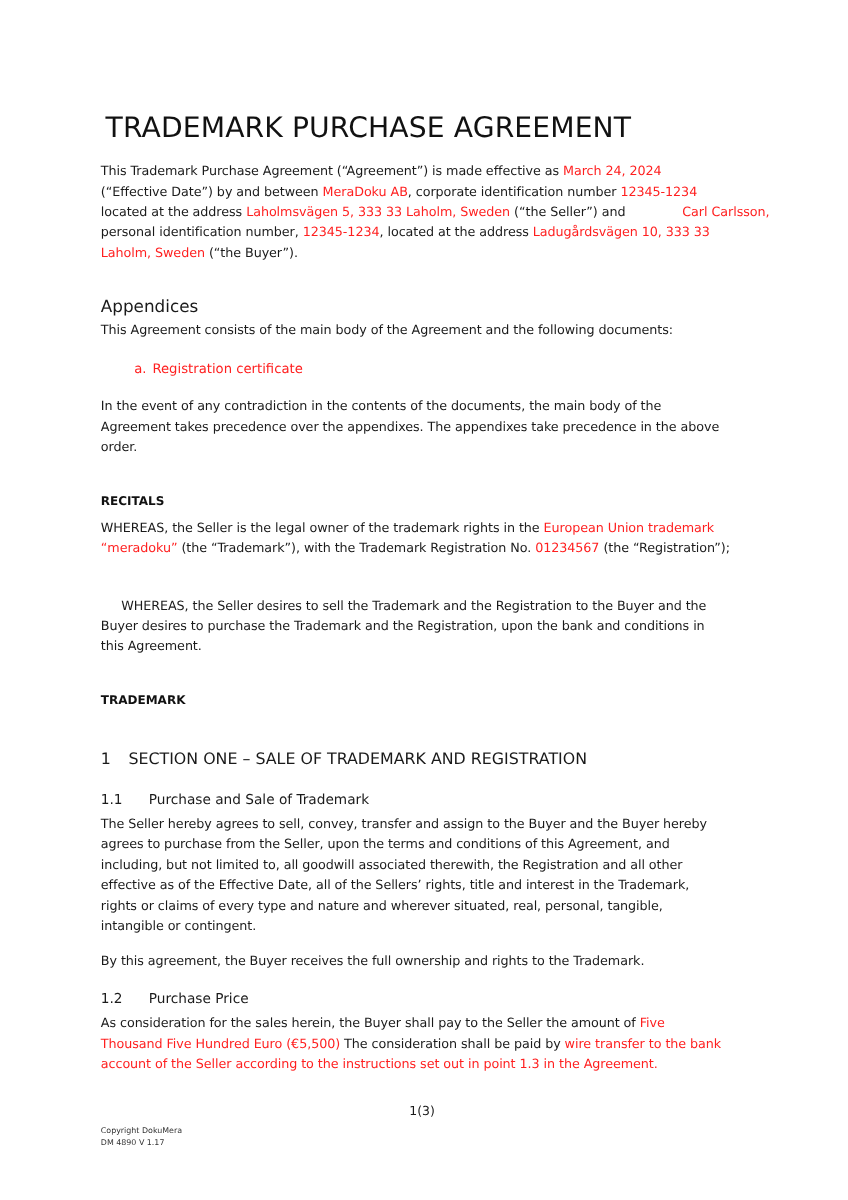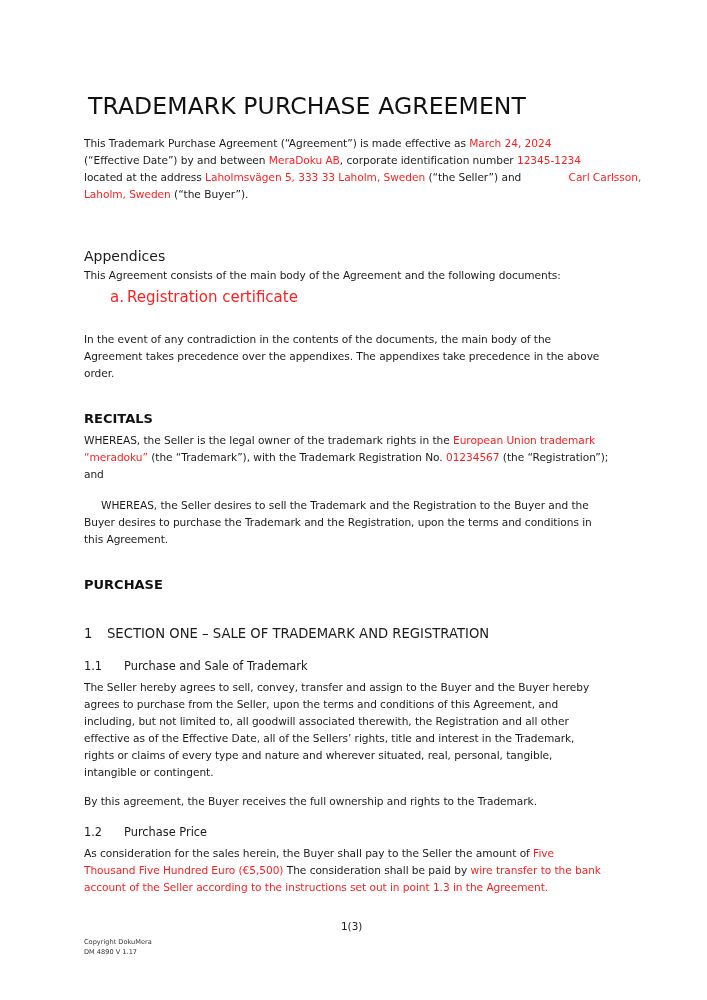--- a/index.html
+++ b/index.html
@@ -54,29 +54,29 @@
       font-weight: normal;
       font-size: 14px;
       line-height: 20px;
       color: #1a1a1a;
     }
     .h-bold {
       position: absolute;
       left: 0;
       margin: 0;
       font-weight: bold;
-      font-size: 13px;
+      font-size: 10px;
       line-height: 18px;
       color: #111;
     }
     .list-item {
       position: absolute;
       left: 23px;
-      top: 289px;
-      font-size: 15px;
+      top: 299px;
+      font-size: 11px;
       line-height: 17px;
       white-space: nowrap;
       text-align: center;
     }
     .list-item .marker { display: inline-block; width: 20px; }
     .h-section {
       position: absolute;
       left: 0;
       top: 624px;
       margin: 0;
@@ -123,20 +123,21 @@
 <body>
 
 <div class="page">
 
   <h1 class="title">TRADEMARK PURCHASE AGREEMENT</h1>
 
   <p class="para" style="top:135px;">
     <span class="line"><span>This Trademark Purchase Agreement (“Agreement”) is made effective as </span><span class="red" style="color: rgb(255, 31, 31);">March 24, 2024</span></span>
     <span class="line"><span>(“Effective Date”) by and between </span><span class="red" style="color: rgb(255, 31, 31);">MeraDoku AB</span><span>, corporate identification number </span><span class="red" style="color: rgb(255, 31, 31);">12345-1234</span></span>
     <span class="line"><span>located at the address </span><span class="red" style="color: rgb(255, 31, 31);">Laholmsvägen 5, 333 33 Laholm, Sweden</span><span> (“the Seller”) and </span><span class="red" style="color: rgb(255, 31, 31); padding-left: 44px;">Carl Carlsson,</span></span>
+    <span class="line"><span>personal identification number, </span><span class="red" style="color: rgb(255, 31, 31);">12345-1234</span><span>, located at the address </span><span class="red" style="color: rgb(255, 31, 31);">Ladugårdsvägen 10, 333 33</span></span>
     <span class="line"><span class="red" style="color: rgb(255, 31, 31);">Laholm, Sweden</span><span> (“the Buyer”).</span></span>
   </p>
 
   <h2 class="h-appendices">Appendices</h2>
 
   <p class="para" style="top:267px;">
     <span class="line">This Agreement consists of the main body of the Agreement and the following documents:</span>
   </p>
 
   <div class="list-item red" style="color: rgb(255, 31, 31);">
@@ -147,30 +148,29 @@
     <span class="line">In the event of any contradiction in the contents of the documents, the main body of the</span>
     <span class="line">Agreement takes precedence over the appendixes. The appendixes take precedence in the above</span>
     <span class="line">order.</span>
   </p>
 
   <h2 class="h-bold" style="top:410px;">RECITALS</h2>
 
   <p class="para" style="top:432px;">
     <span class="line"><span>WHEREAS, the Seller is the legal owner of the trademark rights in the </span><span class="red" style="color: rgb(255, 31, 31);">European Union trademark</span></span>
     <span class="line"><span class="red" style="color: rgb(255, 31, 31);">“meradoku”</span><span> (the “Trademark”), with the Trademark Registration No. </span><span class="red" style="color: rgb(255, 31, 31);">01234567</span><span> (the “Registration”);</span></span>
-    <span class="line">and</span>
   </p>
 
   <p class="para indent-first" style="top:497px;">
     <span class="line">WHEREAS, the Seller desires to sell the Trademark and the Registration to the Buyer and the</span>
-    <span class="line">Buyer desires to purchase the Trademark and the Registration, upon the terms and conditions in</span>
+    <span class="line">Buyer desires to purchase the Trademark and the Registration, upon the bank and conditions in</span>
     <span class="line">this Agreement.</span>
   </p>
 
-  <h2 class="h-bold" style="top:576px;">PURCHASE</h2>
+  <h2 class="h-bold" style="top:576px;">TRADEMARK</h2>
 
   <h3 class="h-section">
     <span class="num">1</span><span>SECTION ONE – SALE OF TRADEMARK AND REGISTRATION</span>
   </h3>
 
   <h4 class="h-sub" style="top:658px;">
     <span class="num">1.1</span><span>Purchase and Sale of Trademark</span>
   </h4>
 
   <p class="para" style="top:679px;">

